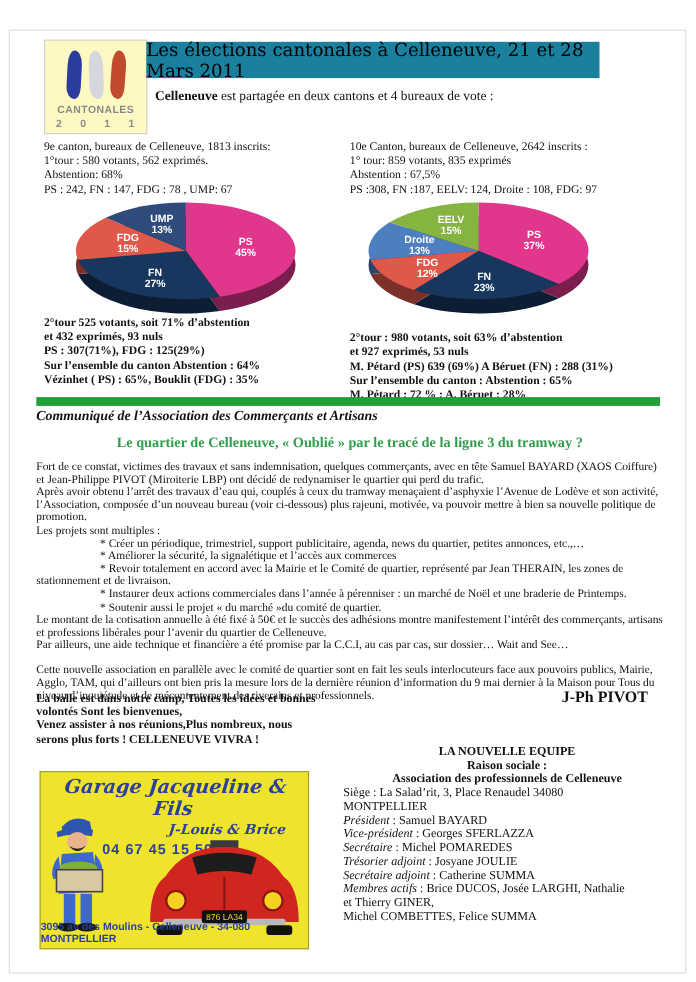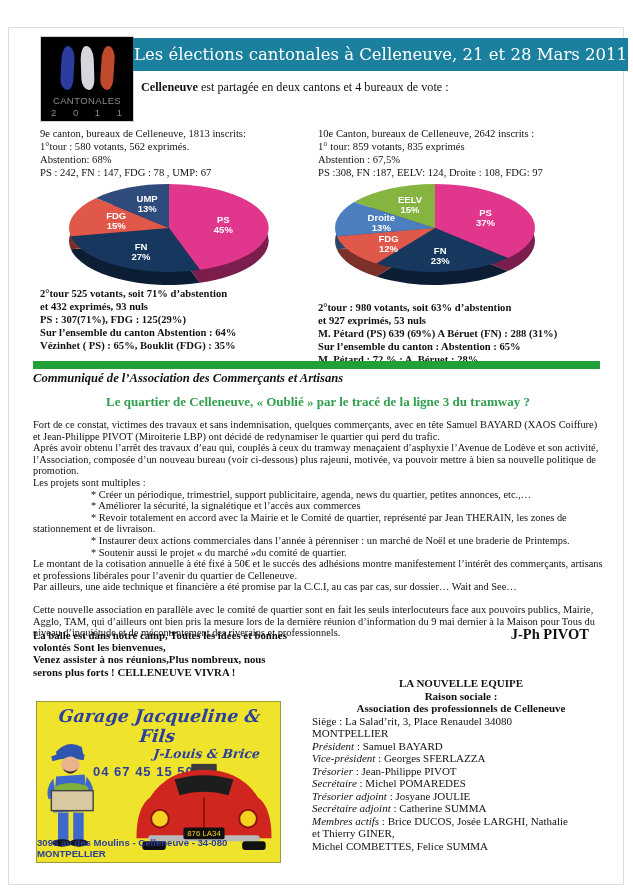--- a/index.html
+++ b/index.html
@@ -1,29 +1,29 @@
 <!DOCTYPE html>
 <html><head>
 <meta charset="utf-8">
 <style>
   html,body{margin:0;padding:0;}
   body{width:633px;height:893px;background:#fdfdfd;font-family:"Liberation Serif",serif;color:#111;}
   .page{position:relative;width:633px;height:893px;background:#fff;overflow:hidden;}
   .page-frame{position:absolute;left:8px;top:27px;width:614px;height:856px;border:1px solid #dcdcdc;}
 
   
-  .logo-box{position:absolute;left:40px;top:36px;width:92px;height:84px;border:1px solid #cfcfcf;background:#000000;text-align:center;}
+  .logo-box{position:absolute;left:40px;top:36px;width:92px;height:84px;border:1px solid #cfcfcf;background:#fef9c3;text-align:center;font-weight:bold;}
   .strokes{display:flex;justify-content:center;gap:7px;margin-top:9px;}
   .stroke{width:13px;height:44px;border-radius:45% 55% 40% 60%/30% 30% 25% 25%;}
   .stroke.blue{background:#2C3C9E;transform:rotate(3deg);}
   .stroke.white{background:#D6D6DE;transform:rotate(-2deg);}
   .stroke.red{background:#C04A2B;transform:rotate(4deg);}
   .logo-title{font-family:"Liberation Sans",sans-serif;font-size:9.5px;color:#8a8a8a;letter-spacing:.4px;margin-top:5px;}
   .logo-year{font-family:"Liberation Sans",sans-serif;font-size:9.5px;color:#8a8a8a;letter-spacing:7px;margin-top:1px;padding-left:6px;}
-  .banner{position:absolute;left:133px;top:38px;width:495px;height:33px;background:#1B7F9E;color:#ffffff;
+  .banner{position:absolute;left:133px;top:38px;width:412px;height:33px;background:#1B7F9E;color:#000000;
           display:flex;align-items:center;justify-content:center;font-family:"DejaVu Serif",serif;font-size:16.5px;}
   .subtitle{position:absolute;left:141px;top:80px;font-size:12.2px;}
   .subtitle b{font-weight:bold;}
 
   
   .stats{position:absolute;width:285px;}
   .stats.left{left:40px;top:127px;}
   .stats.right{left:318px;top:127px;}
   .stat-line{font-weight:normal;font-size:10.6px;line-height:13px;white-space:nowrap;}
 
@@ -224,21 +224,20 @@
     <div class="team-center">LA NOUVELLE EQUIPE</div>
     <div class="team-center">Raison sociale :</div>
     <div class="team-center">Association des professionnels de Celleneuve</div>
     <div>
         <div class="team-line">Siège : La Salad’rit, 3, Place Renaudel 34080</div>
         <div class="team-line">MONTPELLIER</div>
       </div>
     <div>
         <div class="team-line"><span class="role-label">Président</span><span> : Samuel BAYARD</span></div>
         <div class="team-line"><span class="role-label">Vice-président</span><span> :  Georges SFERLAZZA</span></div>
-        <div class="team-line"><span class="role-label">Trésorier</span><span> : Jean-Philippe PIVOT</span></div>
         <div class="team-line"><span class="role-label">Secrétaire</span><span> : Michel POMAREDES</span></div>
         <div class="team-line"><span class="role-label">Trésorier adjoint</span><span> : Josyane JOULIE</span></div>
         <div class="team-line"><span class="role-label">Secrétaire adjoint</span><span> : Catherine SUMMA</span></div>
         <div class="team-line"><span class="role-label">Membres actifs</span><span> : Brice DUCOS, Josée LARGHI, Nathalie</span></div>
       </div>
     <div>
         <div class="team-line">et  Thierry GINER,</div>
         <div class="team-line">Michel COMBETTES, Felice SUMMA</div>
       </div>
   </div>

